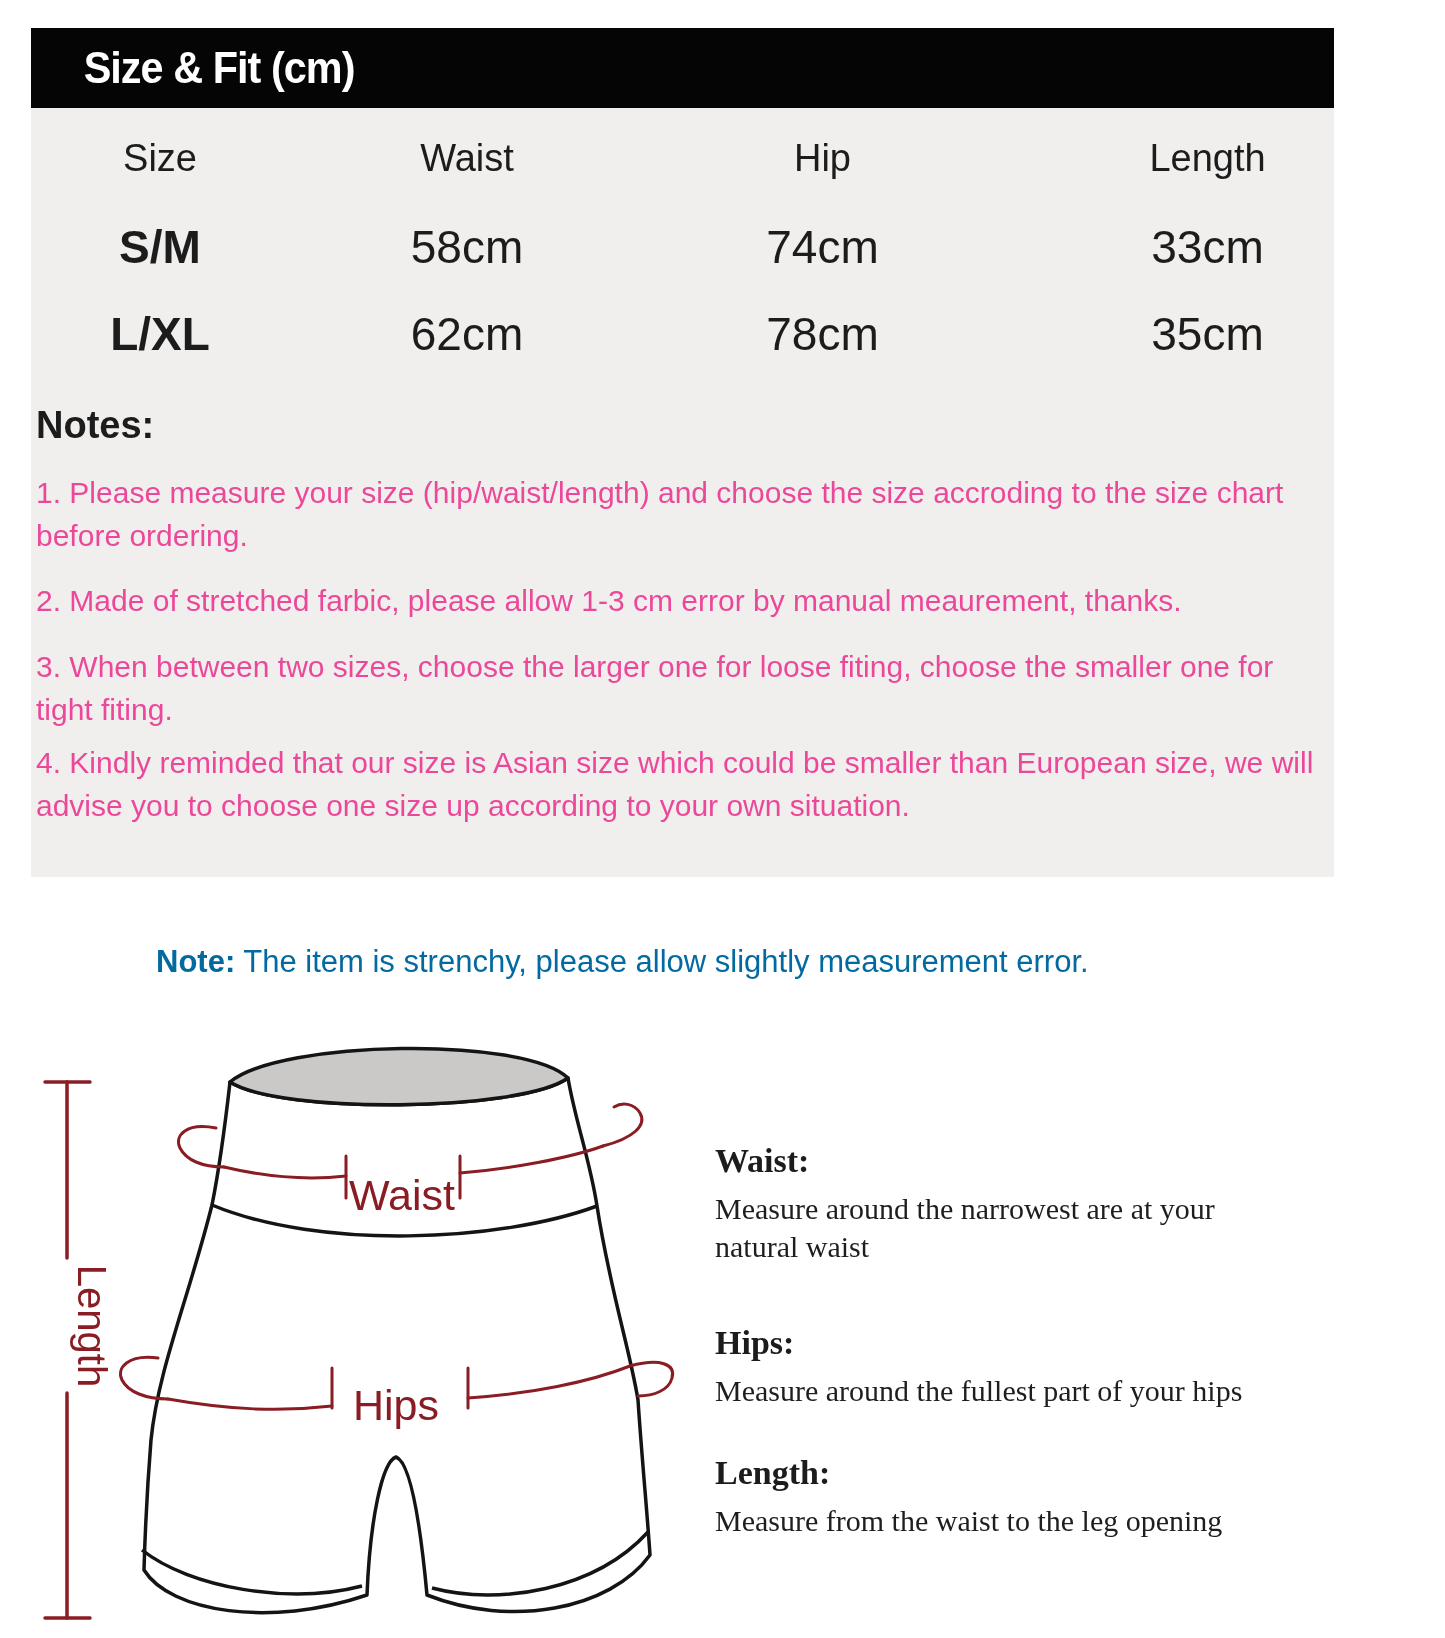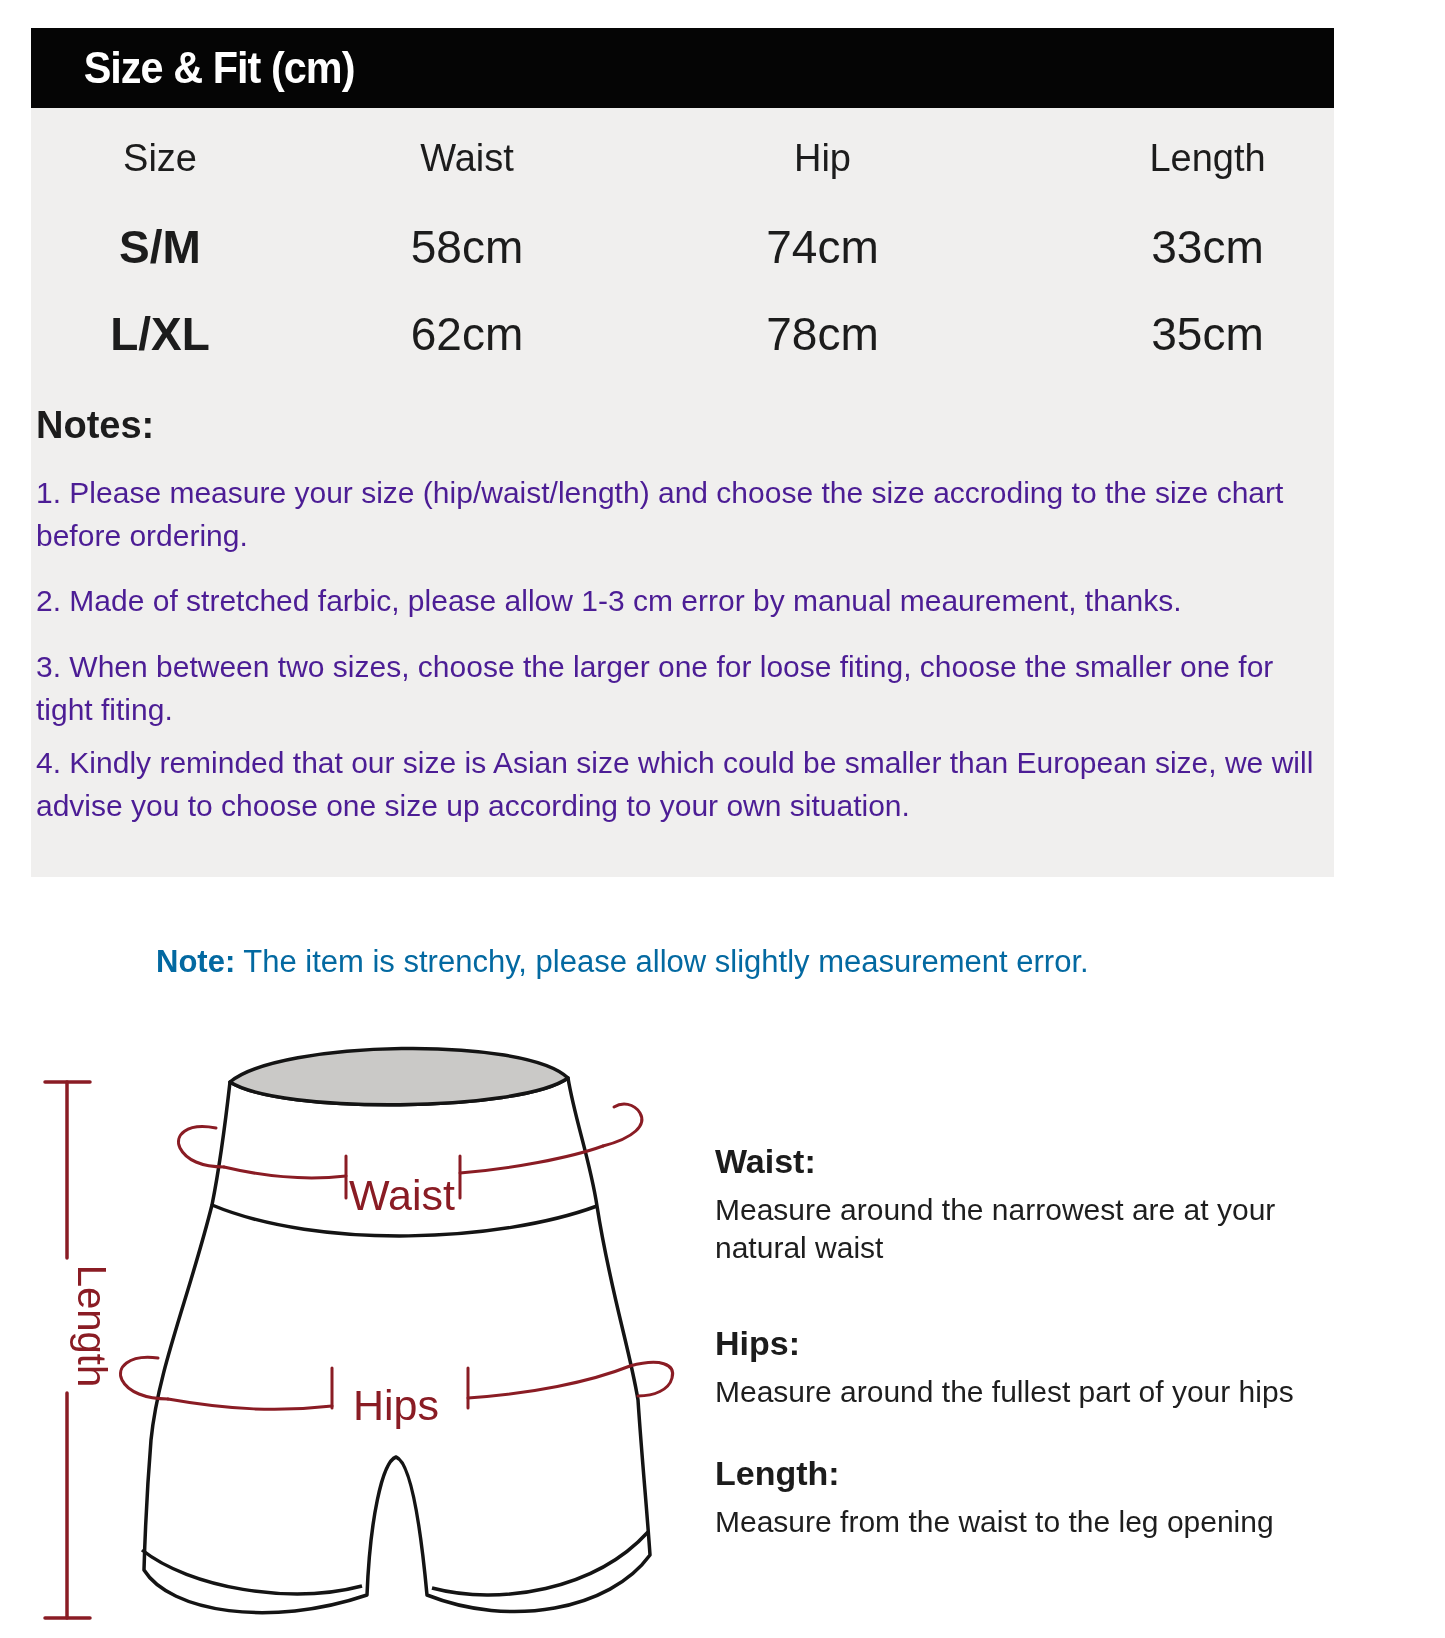--- a/index.html
+++ b/index.html
@@ -42,38 +42,38 @@
   .t-data .t-size{font-weight:700;}
   .t-row-1{top:112px;}
   .t-row-2{top:199px;}
   
   .notes-heading{
     position:absolute;left:36px;top:404px;
     font-size:38px;font-weight:700;
   }
   .note-item{
     position:absolute;left:36px;width:1360px;
-    font-size:30px;line-height:43px;color:#4c1d95;
+    font-size:30px;line-height:43px;color:#ec4899;
   }
   .note-1{top:471px;}
   .note-2{top:579px;}
   .note-3{top:645px;}
   .note-4{top:741px;}
   
   .stretch-note{
     position:absolute;left:156px;top:944px;width:1200px;
     font-size:31px;color:#0369a1;white-space:nowrap;
   }
   .stretch-note b{font-weight:700;}
   
   .diagram{
     position:absolute;left:30px;top:1010px;width:700px;height:628px;
   }
   
-  .guide-block{position:absolute;left:715px;width:700px;}
+  .guide-block{position:absolute;left:715px;width:700px;font-family:Liberation Serif, serif;}
   .guide-term{font-size:34px;font-weight:700;margin-bottom:10px;}
   .guide-line{font-size:30px;line-height:38px;color:#1e1e1e;white-space:nowrap;}
   .guide-waist{top:1142px;}
   .guide-hips{top:1324px;}
   .guide-length{top:1454px;}
 </style>
 </head>
 <body>
 
 <div id="canvas">

